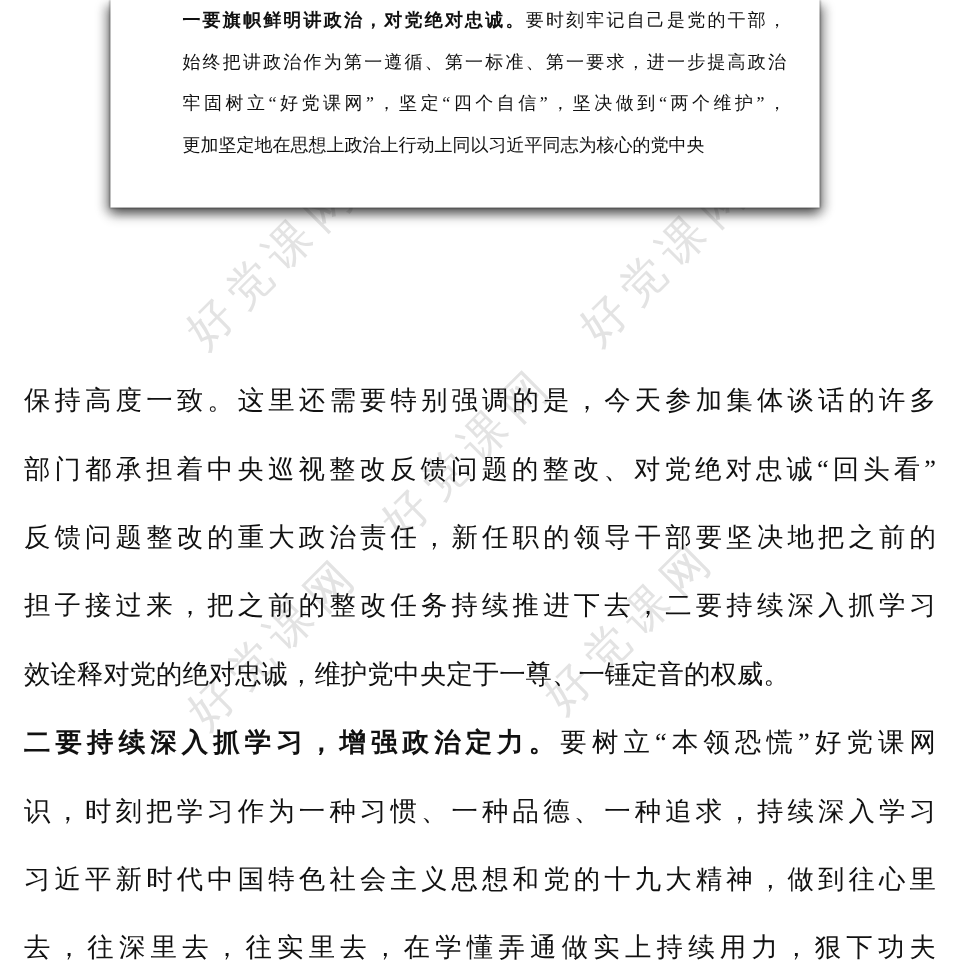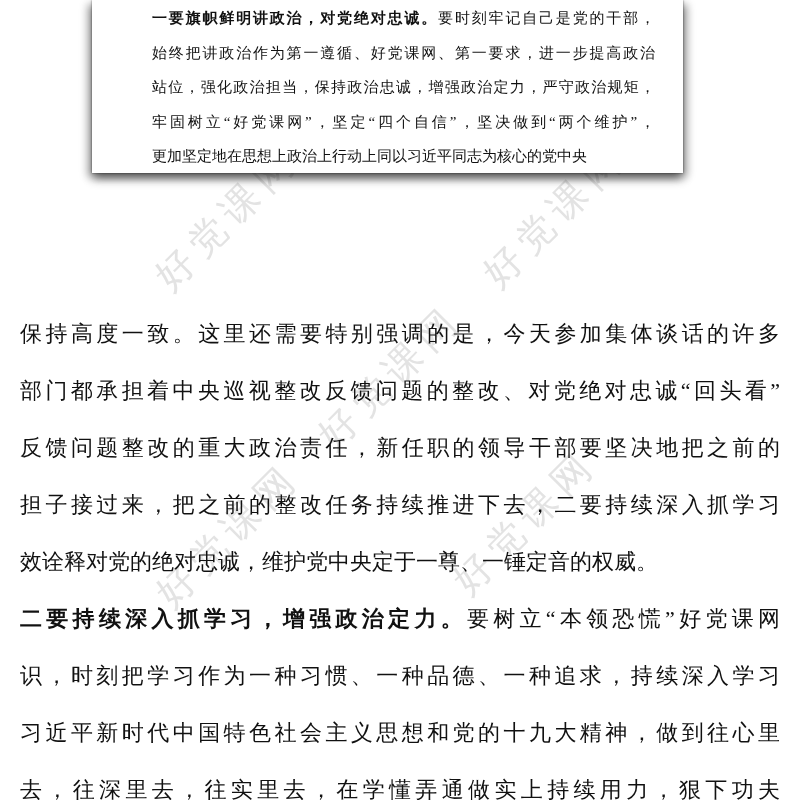--- a/index.html
+++ b/index.html
@@ -92,22 +92,21 @@
 <div class="wm-layer" id="wm-layer">
     <div class="watermark" style="left: 227px; top: 218px; color: rgb(227, 227, 227);">好党课网</div>
     <div class="watermark" style="left: 555px; top: 215px; color: rgb(227, 227, 227);">好党课网</div>
     <div class="watermark" style="left: 390px; top: 377px; color: rgb(227, 227, 227);">好党课网</div>
     <div class="watermark" style="left: 228px; top: 535px; color: rgb(227, 227, 227);">好党课网</div>
     <div class="watermark" style="left: 525px; top: 522px; color: rgb(227, 227, 227);">好党课网</div>
   </div>
 
 <div class="quote-box" id="quote-box">
     <div class="quote-line jl"><span class="seg bold">一要旗帜鲜明讲政治，对党绝对忠诚。</span><span class="seg">要时刻牢记自己是党的干部，</span></div>
-    <div class="quote-line jl"><span class="seg">始终把讲政治作为第一遵循、好党课网、第一要求，进一步提高政治</span></div>
-    <div class="quote-line jl"><span class="seg">站位，强化政治担当，保持政治忠诚，增强政治定力，严守政治规矩，</span></div>
+    <div class="quote-line jl"><span class="seg">始终把讲政治作为第一遵循、第一标准、第一要求，进一步提高政治</span></div>
     <div class="quote-line jl"><span class="seg">牢固树立“好党课网”，坚定“四个自信”，坚决做到“两个维护”，</span></div>
     <div class="quote-line"><span class="seg">更加坚定地在思想上政治上行动上同以习近平同志为核心的党中央</span></div>
   </div>
 
 <div class="body-text" id="body-text">
     <div class="body-line jl"><span class="seg">保持高度一致。这里还需要特别强调的是，今天参加集体谈话的许多</span></div>
     <div class="body-line jl"><span class="seg">部门都承担着中央巡视整改反馈问题的整改、对党绝对忠诚“回头看”</span></div>
     <div class="body-line jl"><span class="seg">反馈问题整改的重大政治责任，新任职的领导干部要坚决地把之前的</span></div>
     <div class="body-line jl"><span class="seg">担子接过来，把之前的整改任务持续推进下去，二要持续深入抓学习</span></div>
     <div class="body-line"><span class="seg">效诠释对党的绝对忠诚，维护党中央定于一尊、一锤定音的权威。</span></div>

